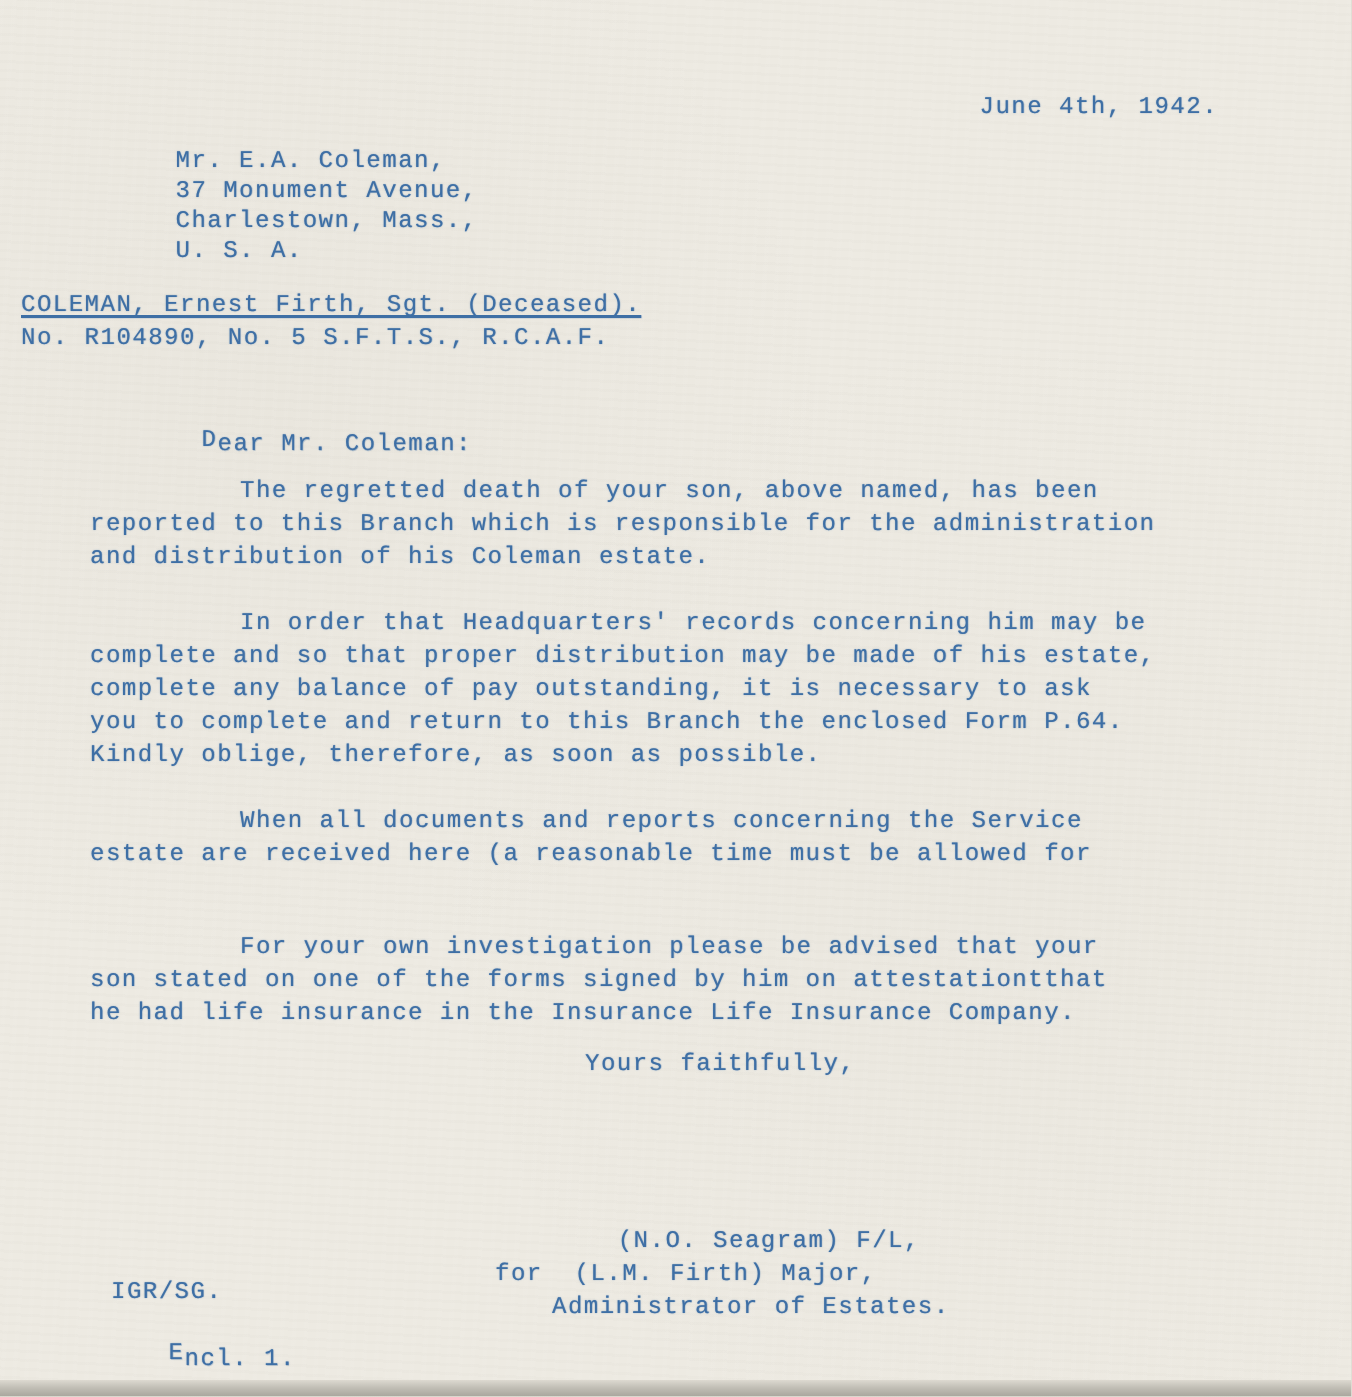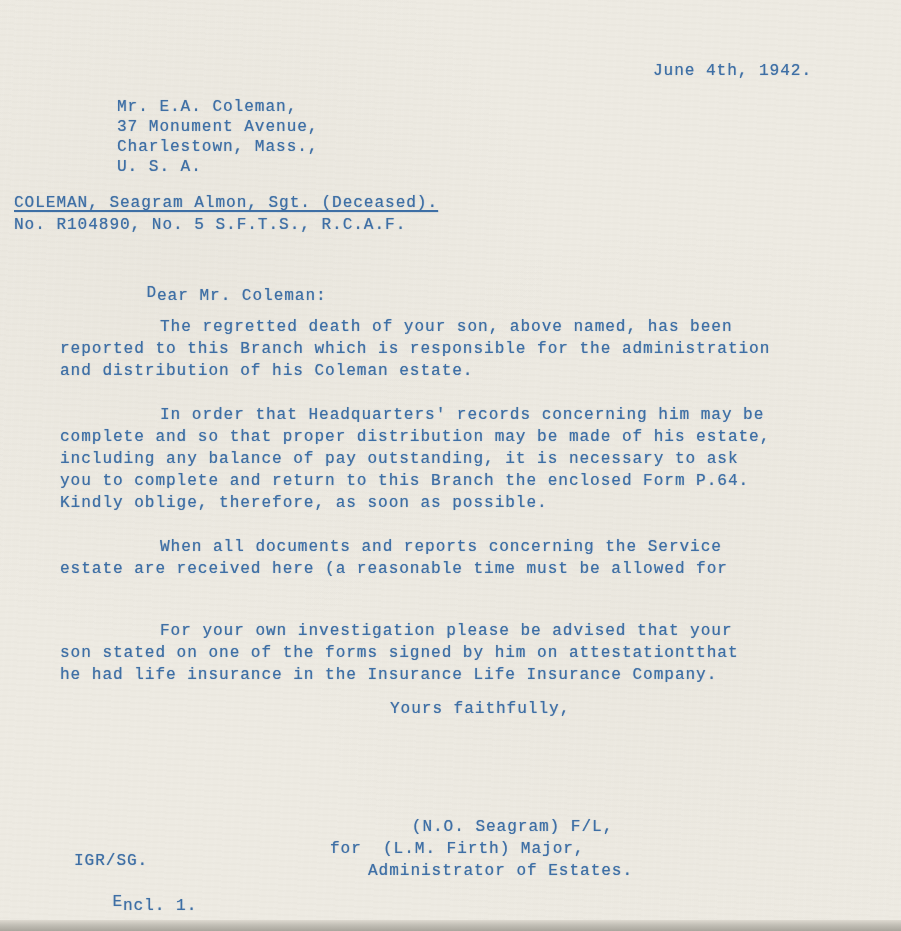--- a/index.html
+++ b/index.html
@@ -59,38 +59,38 @@
   <div class="abs tline" style="left:653px; top:60px;">June 4th, 1942.</div>
 
   <div class="abs recipient" style="left:88px; top:97px;margin-left:29px;">
       <div class="tline">Mr. E.A. Coleman,</div>
       <div class="tline">37 Monument Avenue,</div>
       <div class="tline">Charlestown, Mass.,</div>
       <div class="tline">U. S. A.</div>
     </div>
 
   <div class="abs case-ref" style="left:14px; top:192px;">
-    <div class="tline underlined">COLEMAN, Seagram Almon, Sgt. (Deceased).</div>
+    <div class="tline underlined">COLEMAN, Ernest Firth, Sgt. (Deceased).</div>
     <div class="tline">No. R104890, No. 5 S.F.T.S., R.C.A.F.</div>
   </div>
 
-  <div class="abs tline" style="left:104px; top:263px;">
+  <div class="abs tline" style="left:92px; top:263px;">
     <span class="cap-raised">D</span><span>ear Mr. Coleman:</span>
   </div>
 
   <div class="abs para" style="left:60px; top:316px;">
       <div class="tline">The regretted death of your son, above named, has been</div>
       <div class="tline">reported to this Branch which is responsible for the administration</div>
       <div class="tline">and distribution of his Coleman estate.</div>
     </div>
 
   <div class="abs para" style="left:60px; top:404px;">
       <div class="tline">In order that Headquarters' records concerning him may be</div>
       <div class="tline">complete and so that proper distribution may be made of his estate,</div>
-      <div class="tline">including any balance of pay outstanding, it is necessary to ask</div>
+      <div class="tline">complete any balance of pay outstanding, it is necessary to ask</div>
       <div class="tline">you to complete and return to this Branch the enclosed Form P.64.</div>
       <div class="tline">Kindly oblige, therefore, as soon as possible.</div>
     </div>
 
   <div class="abs para" style="left:60px; top:536px;">
       <div class="tline">When all documents and reports concerning the Service</div>
       <div class="tline">estate are received here (a reasonable time must be allowed for</div>
     </div>
 
   <div class="abs para" style="left:60px; top:620px;">

